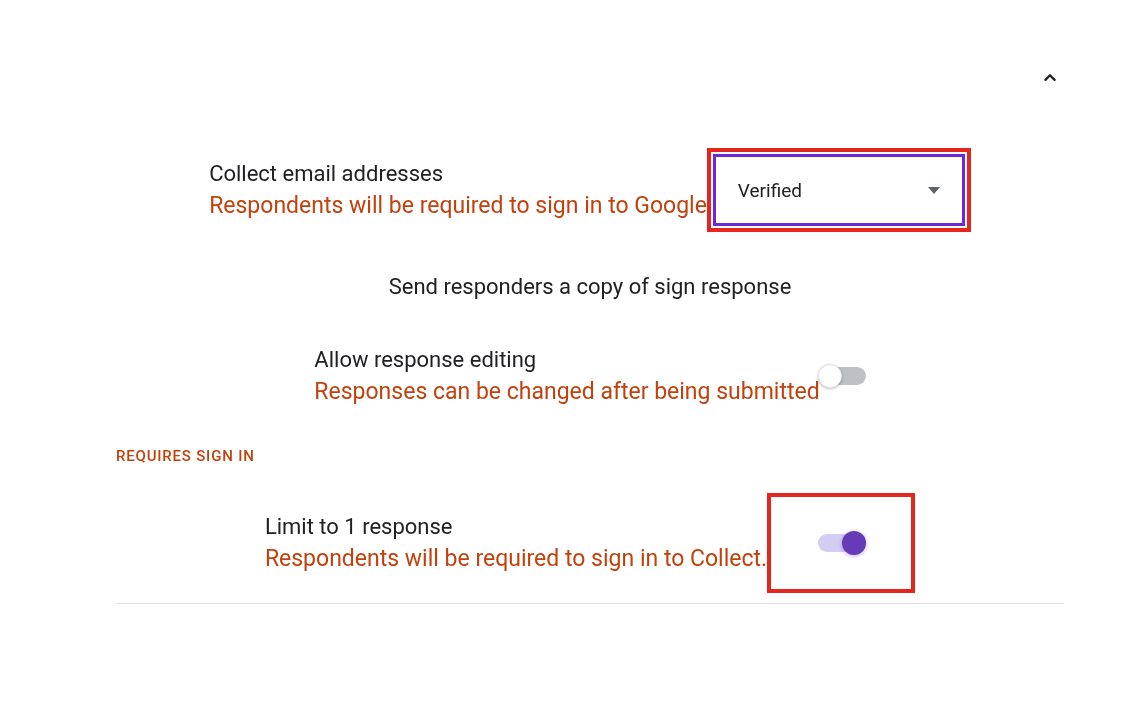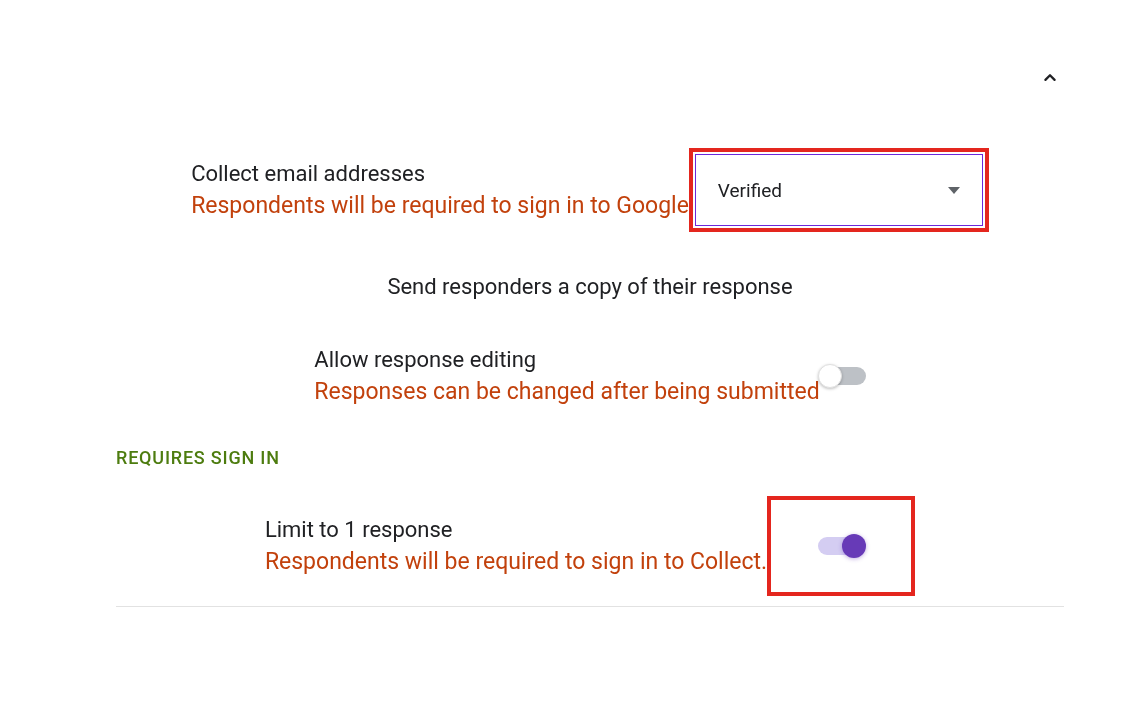--- a/index.html
+++ b/index.html
@@ -46,23 +46,23 @@
     color: #202124;
     font-weight: 400;
     margin-bottom: 6px;
   }
   .item-desc {
     font-size: 23px;
     color: #c2410c;
     font-weight: 400;
   }
   .dropdown {
-    border: 1px solid #6d28d9;
+    border: 3px solid #6d28d9;
     height: 72px;
-    width: 288px;
+    width: 252px;
     background:#fff;
     display:flex;
     align-items:center;
     justify-content:space-between;
     padding: 15px 22px;
     font-size: 19px;
     color:#202124;
     cursor:pointer;
   }
   .dropdown-caret {
@@ -84,23 +84,23 @@
   .toggle .knob {
     width:24px; height:24px; border-radius:50%;
     position:absolute; top:-3px;
     box-shadow:0 1px 3px rgba(0,0,0,0.25);
   }
   .toggle.off { background:#bdc1c6; }
   .toggle.off .knob { left:-2px; background:#fff; border:1px solid #e0e0e0;}
   .toggle.on { background:#d4cdf2; }
   .toggle.on .knob { right:-2px; background:#673ab7; box-shadow:0 1px 4px rgba(103,58,183,0.4);}
   .subheader {
-    font-size:18px;
+    font-size:15px;
     letter-spacing:0.8px;
-    color:#4d7c0f;
+    color:#c2410c;
     font-weight:500;
     margin-bottom: 28px;
     margin-top: 26px;
   }
   .toggle-highlight {
     border:4px solid #e4261e;
     width:148px; height:100px;
     display:flex; align-items:center; justify-content:center;
   }
   hr.rule {
@@ -132,21 +132,21 @@
     <div class="highlight-wrap highlight-box">
       <div class="dropdown">
         <span>Verified</span>
         <span class="dropdown-caret"></span>
       </div>
     </div>
   </div>
 
   <div class="row">
     <div class="labels">
-      <div class="item-title">Send responders a copy of their response</div>
+      <div class="item-title">Send responders a copy of sign response</div>
     </div>
   </div>
 
   <div class="row">
     <div class="labels">
       <div class="item-title">Allow response editing</div>
       <div class="item-desc">Responses can be changed after being submitted</div>
     </div>
     <div class="toggle off">
       <div class="knob"></div>

